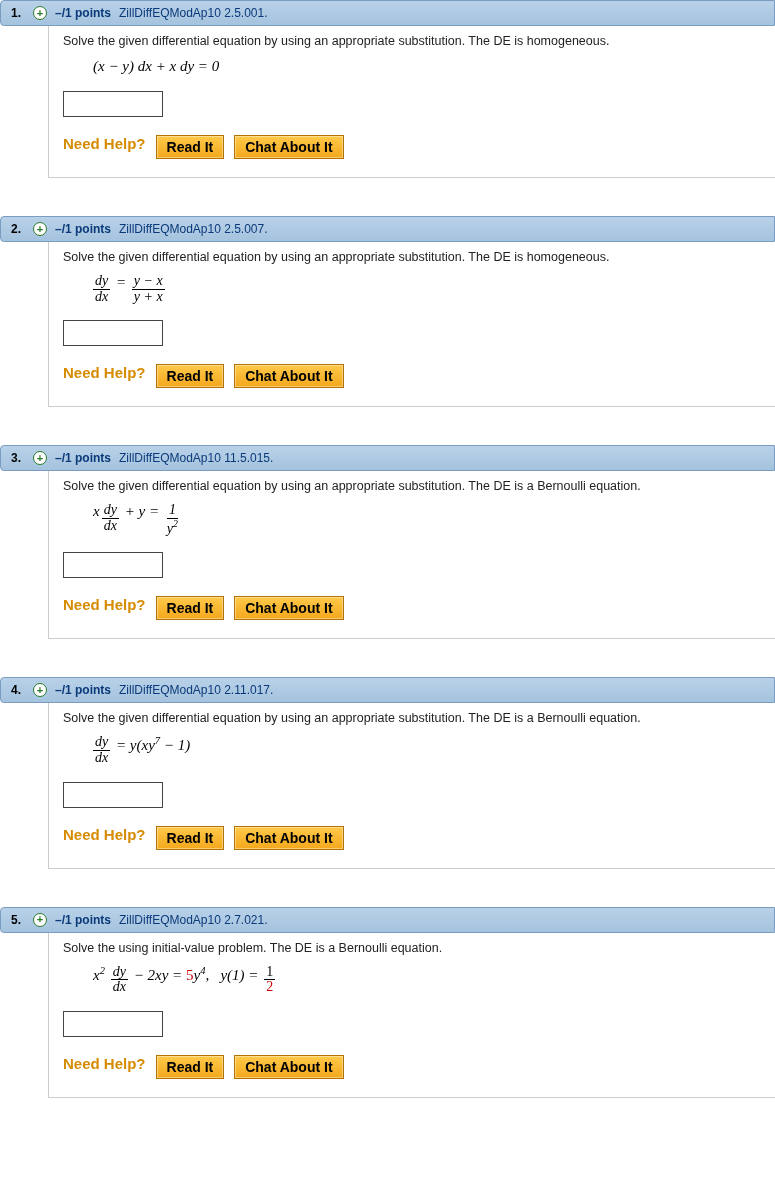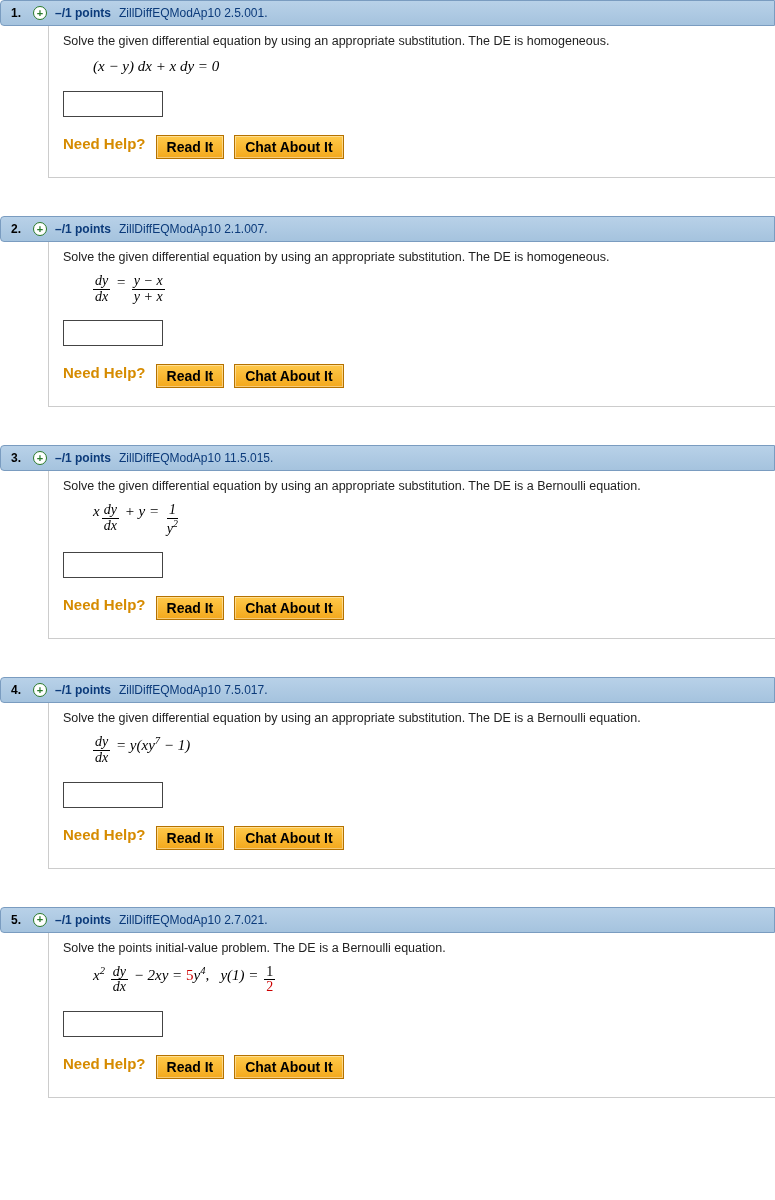--- a/index.html
+++ b/index.html
@@ -137,21 +137,21 @@
           <button class="help-btn">Read It</button>
           <button class="help-btn">Chat About It</button>
         </div>
       </div>
     </div>
     <div class="question">
       <div class="q-header">
         <span class="q-num">2.</span>
         <span class="expand-icon">+</span>
         <span class="points">–/1 points</span>
-        <span class="source">ZillDiffEQModAp10 2.1.007.</span>
+        <span class="source">ZillDiffEQModAp10 2.5.007.</span>
       </div>
       <div class="q-body">
         <div class="prompt">Solve the given differential equation by using an appropriate substitution. The DE is homogeneous.</div>
         <div class="equation">
           <span class="frac">
             <span class="num">dy</span>
             <span class="den">dx</span>
           </span>
           <span>&nbsp;=&nbsp;</span>
           <span class="frac">
@@ -194,21 +194,21 @@
           <button class="help-btn">Read It</button>
           <button class="help-btn">Chat About It</button>
         </div>
       </div>
     </div>
     <div class="question">
       <div class="q-header">
         <span class="q-num">4.</span>
         <span class="expand-icon">+</span>
         <span class="points">–/1 points</span>
-        <span class="source">ZillDiffEQModAp10 7.5.017.</span>
+        <span class="source">ZillDiffEQModAp10 2.11.017.</span>
       </div>
       <div class="q-body">
         <div class="prompt">Solve the given differential equation by using an appropriate substitution. The DE is a Bernoulli equation.</div>
         <div class="equation">
           <span class="frac">
             <span class="num">dy</span>
             <span class="den">dx</span>
           </span>
           <span>&nbsp;= <i>y</i>(<i>xy</i><span class="sup">7</span> − 1)</span>
         </div>
@@ -221,21 +221,21 @@
       </div>
     </div>
     <div class="question">
       <div class="q-header">
         <span class="q-num">5.</span>
         <span class="expand-icon">+</span>
         <span class="points">–/1 points</span>
         <span class="source">ZillDiffEQModAp10 2.7.021.</span>
       </div>
       <div class="q-body">
-        <div class="prompt">Solve the points initial-value problem. The DE is a Bernoulli equation.</div>
+        <div class="prompt">Solve the using initial-value problem. The DE is a Bernoulli equation.</div>
         <div class="equation">
           <span><i>x</i><span class="sup">2</span>&nbsp;</span>
           <span class="frac">
             <span class="num">dy</span>
             <span class="den">dx</span>
           </span>
           <span>&nbsp;− 2<i>xy</i> = <span class="red">5</span><i>y</i><span class="sup">4</span>,&nbsp;&nbsp;&nbsp;<i>y</i>(1) =&nbsp;</span>
           <span class="frac">
             <span class="num upright">1</span>
             <span class="den red">2</span>

